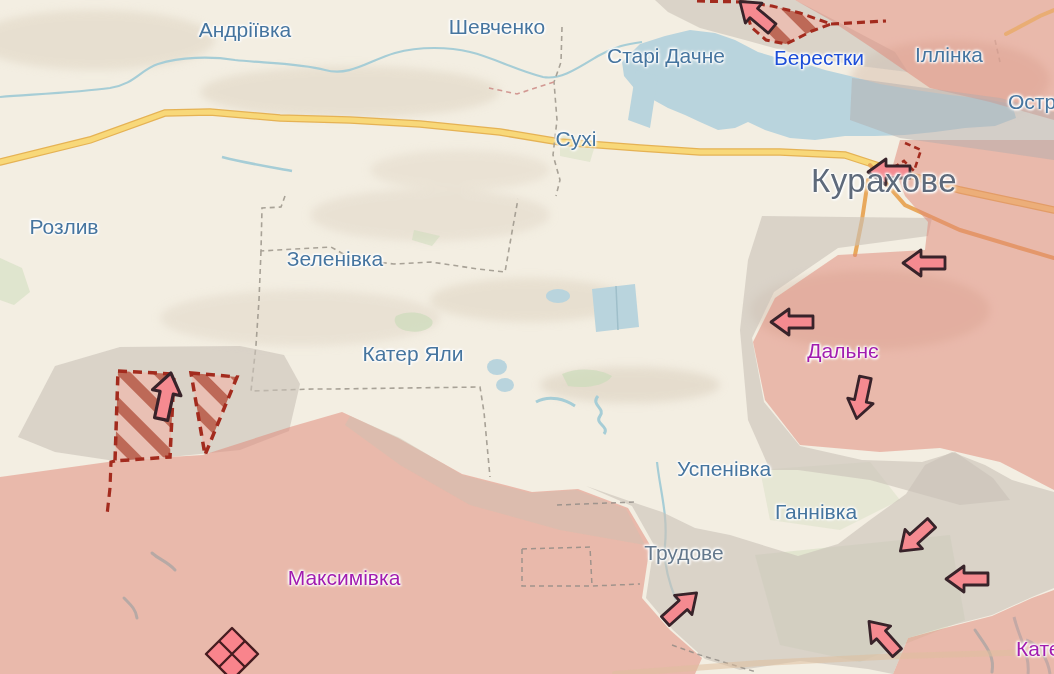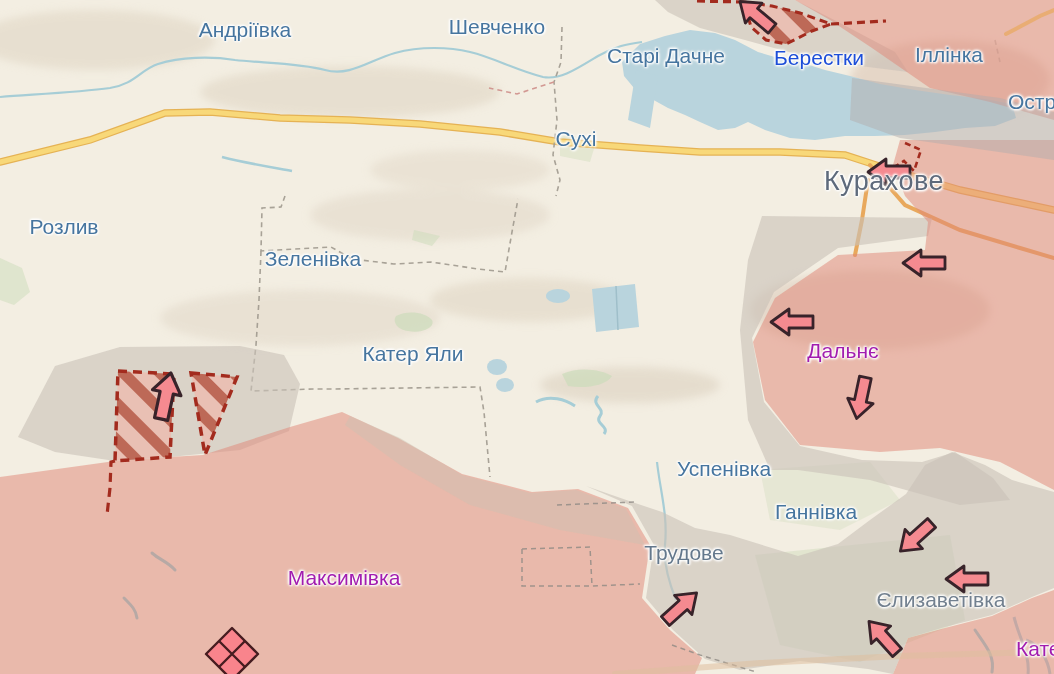--- a/index.html
+++ b/index.html
@@ -4,21 +4,21 @@
 <style>
   html,body{margin:0;padding:0;background:#222;}
   .stage{position:relative;width:1054px;height:674px;overflow:hidden;
          background:#f3eee2;font-family:"Liberation Sans",sans-serif;}
   .stage svg{position:absolute;left:0;top:0;}
   .labels{position:absolute;left:0;top:0;width:100%;height:100%;pointer-events:none;}
   .plbl{position:absolute;transform:translate(-50%,-50%);white-space:nowrap;
         font-size:21px;color:#46759f;
         text-shadow:0 0 3px #fff,0 0 3px #fff,0 0 4px #fff,1px 1px 2px #fff,-1px -1px 2px #fff;}
   .plbl.edge{transform:none;}
-  .plbl.city{font-size:27px;color:#5e6a7b;letter-spacing:.5px;}
+  .plbl.city{font-size:33px;color:#5e6a7b;letter-spacing:.5px;}
   .plbl.mutedgray{color:#1d4ed8;}
   .plbl.warm{color:#a21caf;}
   .plbl.slate{color:#64788c;}
   .plbl.slate2{color:#72808f;}
 </style>
 </head>
 <body>
 
 <div class="stage">
 <svg width="1054" height="674" viewBox="0 0 1054 674" aria-hidden="true">
@@ -162,23 +162,22 @@
 <div class="labels">
   <span class="plbl" style="left:245px;top:30px">Андріївка</span>
   <span class="plbl" style="left:497px;top:27px">Шевченко</span>
   <span class="plbl" style="left:666px;top:56px">Старі Дачне</span>
   <span class="plbl mutedgray" style="left:819px;top:58px">Берестки</span>
   <span class="plbl" style="left:949px;top:55px">Іллінка</span>
   <span class="plbl edge" style="left:1008px;top:90px">Остр</span>
   <span class="plbl" style="left:576px;top:139px">Сухі</span>
   <span class="plbl city" style="left:884px;top:181px">Курахове</span>
   <span class="plbl" style="left:64px;top:227px">Розлив</span>
-  <span class="plbl" style="left:313px;top:259px">Зеленівка</span>
+  <span class="plbl" style="left:335px;top:259px">Зеленівка</span>
   <span class="plbl warm" style="left:843px;top:351px">Дальнє</span>
   <span class="plbl" style="left:413px;top:354px">Катер Яли</span>
   <span class="plbl" style="left:724px;top:469px">Успенівка</span>
   <span class="plbl" style="left:816px;top:512px">Ганнівка</span>
   <span class="plbl slate" style="left:684px;top:553px">Трудове</span>
-  <span class="plbl slate2" style="left:941px;top:600px">Єлизаветівка</span>
   <span class="plbl warm" style="left:344px;top:578px">Максимівка</span>
   <span class="plbl warm edge" style="left:1016px;top:637px">Катер</span>
 </div>
 </div>
 
 </body></html>

